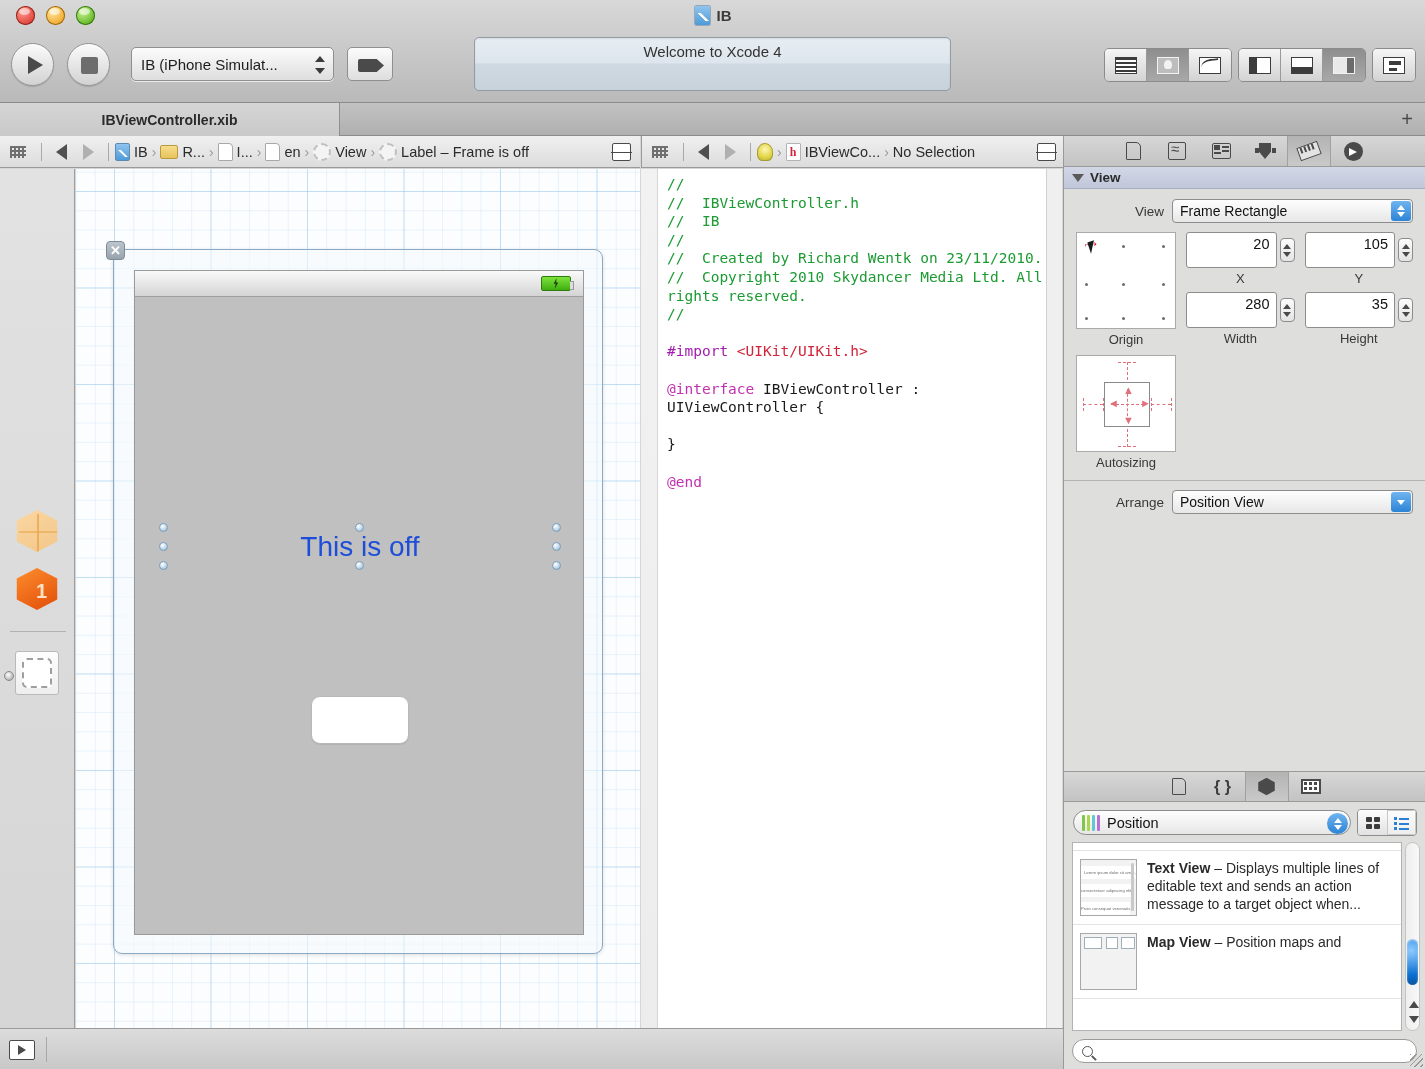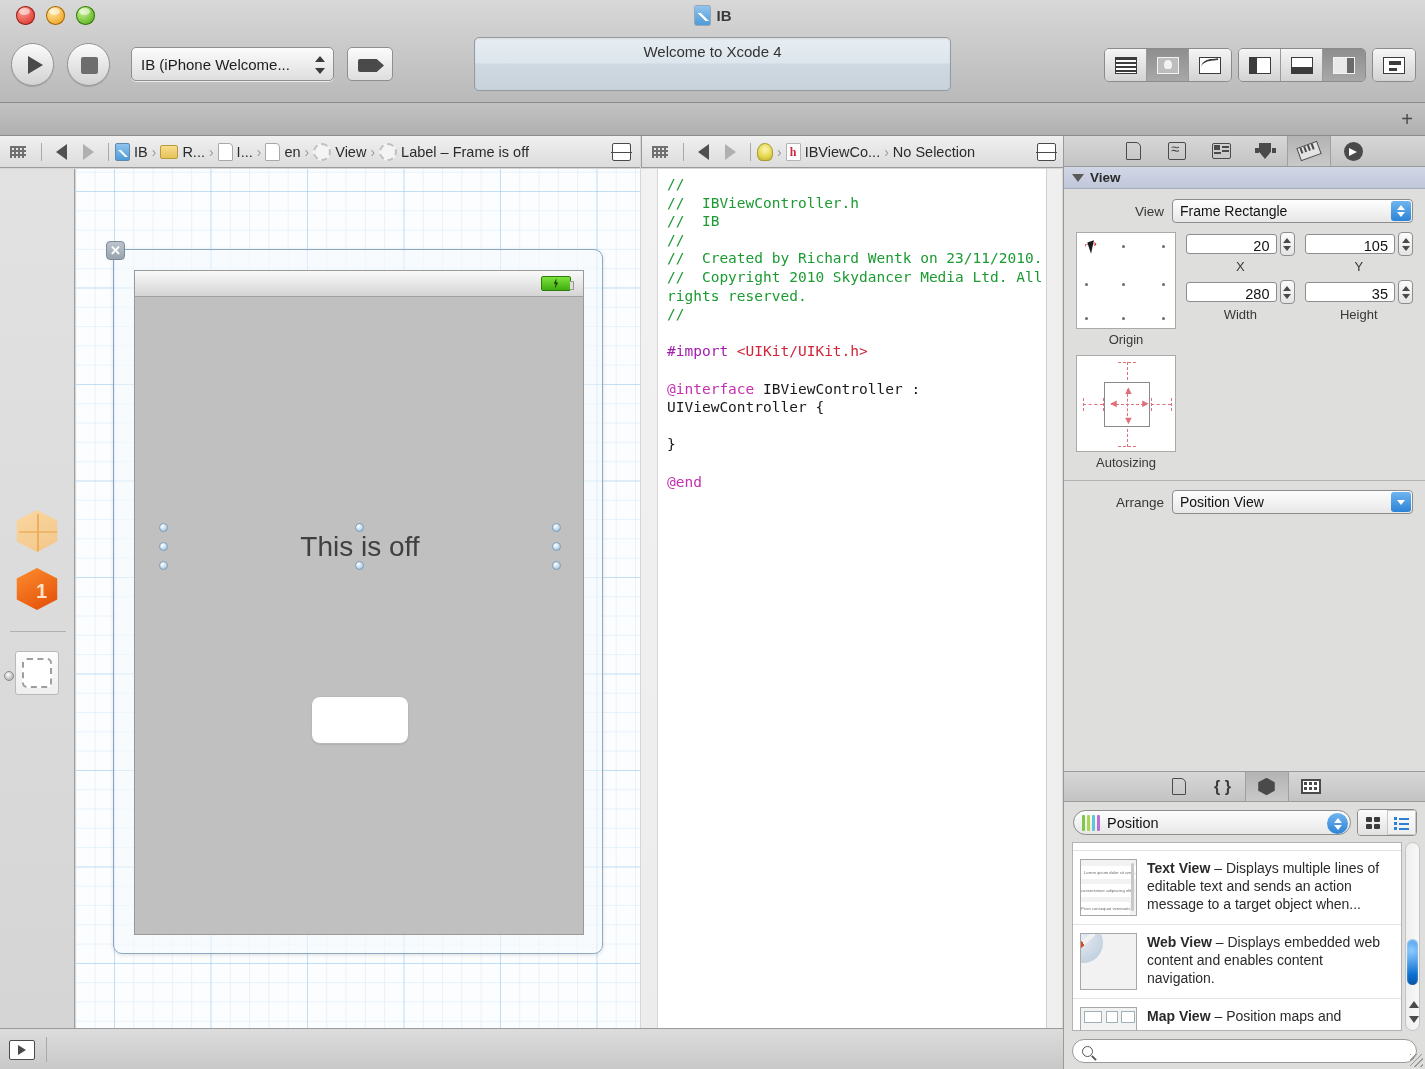--- a/index.html
+++ b/index.html
@@ -215,21 +215,21 @@
     background: linear-gradient(#fafafa,#d4d4d4); border-bottom:1px solid #a0a0a0; }
   .battery { position:absolute; right:12px; top:5px; width:30px; height:15px;
     background: linear-gradient(#7ee23b,#3fae12); border:1px solid #2d7c0c; border-radius:2px;
     display:flex; align-items:center; justify-content:center; }
   .battery::after{ content:''; position:absolute; right:-4px; top:4px; width:3px; height:7px;
     background:#dcdcdc; border:1px solid #9a9a9a; border-left:none; }
   .bolt { width:7px; height:11px; background:#1b3f05;
     clip-path: polygon(58% 0, 18% 52%, 46% 52%, 30% 100%, 82% 42%, 52% 42%); }
   .ib-label { position:absolute; left:28px; top:256px; width:394px; height:40px;
     display:flex; align-items:center; justify-content:center;
-    font-size:28px; color:#404040; font-family:"Liberation Sans", sans-serif; }
+    font-size:28px; color:#1d4ed8; font-family:"Liberation Sans", sans-serif; }
   .handle { position:absolute; width:9px; height:9px; border-radius:50%;
     background: radial-gradient(circle at 35% 30%, #ffffff, #bcd6ea 60%, #84a9c6);
     border:1px solid #7e9fba; }
   .ib-field { position:absolute; left:176px; top:425px; width:98px; height:48px;
     background:#fff; border:1px solid #b8b8b8; border-radius:9px; box-shadow:0 1px 1px rgba(0,0,0,.08); }
 
   
   .editor { position:absolute; left:658px; top:169px; width:388px; bottom:0;
     background:#fff; overflow:hidden; }
   .code { padding:6px 0 0 9px; font-family:"DejaVu Sans Mono", monospace;
@@ -295,21 +295,21 @@
     position:relative; flex:none; }
   .origin-dot { position:absolute; width:3px; height:3px; background:#6b6b6b; border-radius:50%; }
   .origin-cursor { position:absolute; left:12px; top:8px; width:0;height:0;
     border-left:7px solid #1a1a1a; border-bottom:12px solid transparent;
     transform: rotate(-18deg); }
   .origin-anchor { position:absolute; left:8px; top:6px; color:#d0253a; font-size:9px; letter-spacing:-1px;}
   .fields { flex:1; }
   .fieldrow { display:flex; gap:10px; }
   .fieldcell { flex:1; }
   .numwrap { display:flex; align-items:center; gap:3px; }
-  .numfield { flex:1; height:20px; background:#fff; border:1px solid #8d8d8d; border-radius:3px;
+  .numfield { flex:1; height:36px; background:#fff; border:1px solid #8d8d8d; border-radius:3px;
     text-align:right; padding-right:6px; font-size:14.5px; color:#111; line-height:22px; }
   .stepper { width:15px; height:24px; border:1px solid #8d8d8d; border-radius:4px;
     background:linear-gradient(#fcfcfc,#e4e4e4); display:flex; flex-direction:column;
     align-items:center; justify-content:center; gap:3px; flex:none; }
   .stepper i { width:0;height:0; border-left:4px solid transparent; border-right:4px solid transparent; }
   .stepper .u { border-bottom:5px solid #4a4a4a; }
   .stepper .d { border-top:5px solid #4a4a4a; }
   .caption { text-align:center; font-size:13px; color:#383838; margin-top:3px; }
 
   .vis-row { display:flex; gap:10px; margin-top:8px; align-items:flex-start; }
@@ -428,21 +428,21 @@
 
     <div class="win-title">
       <span class="xcicon"></span>
       <span>IB</span>
     </div>
 
     <div class="run-btn"></div>
     <div class="stop-btn"></div>
 
     <div class="scheme-popup">
-      <span>IB (iPhone Welcome...</span>
+      <span>IB (iPhone Simulat...</span>
       <span class="popup-arrows">
         <i class="up"></i>
           <i class="dn"></i>
       </span>
     </div>
 
     <div class="breakpoint-btn">
       <span class="bp-shape"></span>
     </div>
 
@@ -475,20 +475,23 @@
     </div>
 
     <div class="seg-group g3">
       <div class="seg">
           <span class="sg-org"></span>
         </div>
     </div>
   </div>
 
   <div class="tabbar">
+    <div class="tab-active">
+      <span>IBViewController.xib</span>
+    </div>
     <span class="tab-plus">+</span>
   </div>
 
   <div class="jumpbar jb-canvas">
     <span class="jb-grip"></span>
     <span class="jb-sep"></span>
     <span class="nav-arrow nav-back"></span>
     <span class="nav-arrow nav-fwd"></span>
     <span class="jb-sep"></span>
 
@@ -809,32 +812,20 @@
       <div class="lib-item">
         <span class="lib-thumb">
           <span class="thumb-text">Lorem ipsum dolor sit amet, consectetuer adipiscing elit. Proin consequat venenatis turpis. Quisque et nulla.</span>
           <span class="thumb-scroll"></span>
         </span>
         <span class="lib-desc">
           <b>Text View</b><span> – </span><span>Displays multiple lines of editable text and sends an action message to a target object when...</span>
         </span>
       </div>
 
-      <div class="lib-item">
-        <span class="lib-thumb">
-          <span class="thumb-web">
-            <span class="compass">
-                <span class="needle"></span>
-              </span>
-          </span>
-        </span>
-        <span class="lib-desc">
-          <b>Web View</b><span> – </span><span>Displays embedded web content and enables content navigation.</span>
-        </span>
-      </div>
 
       <div class="lib-item">
         <span class="lib-thumb">
           <span class="thumb-map">
             <i class="map-road"></i>
             <i class="map-block" style="left:3px; top:3px; width:18px; height:12px;"></i>
             <i class="map-block" style="left:25px;top:3px; width:12px; height:12px;"></i>
             <i class="map-block" style="left:40px;top:3px; width:14px; height:12px;"></i>
             
             

